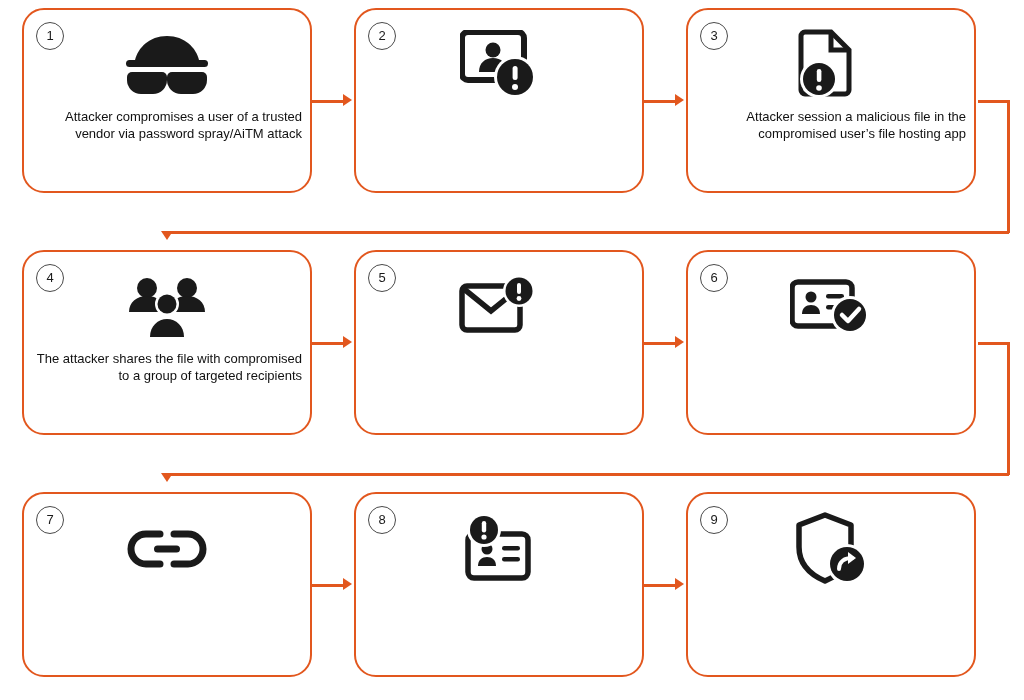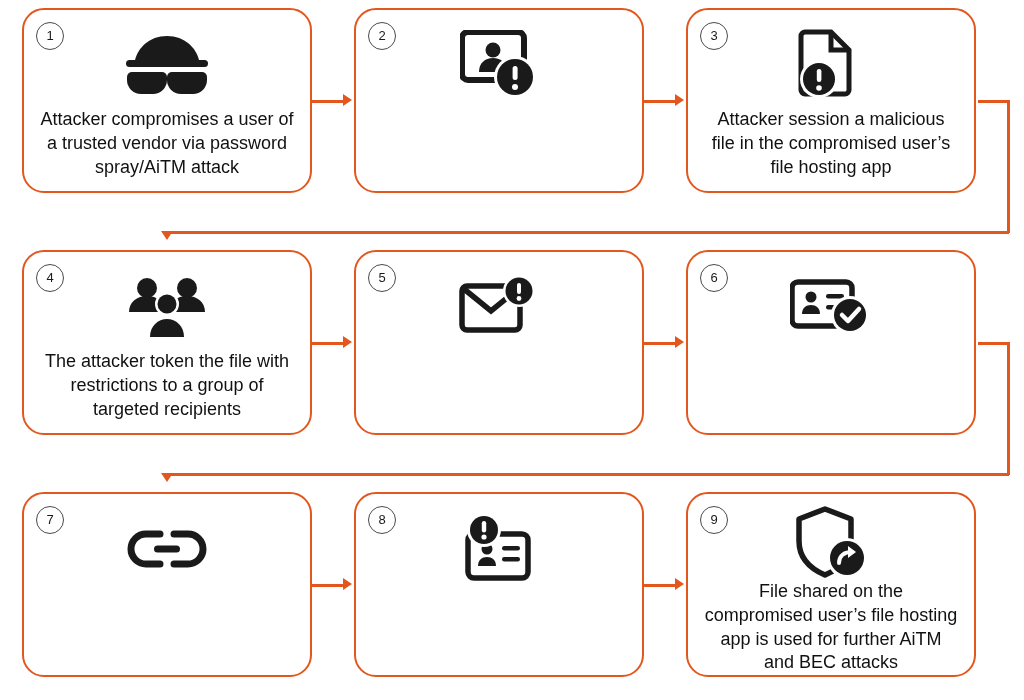--- a/index.html
+++ b/index.html
@@ -64,25 +64,25 @@
   .icon-wrap {
     height: 86px;
     display: flex;
     align-items: center;
     justify-content: center;
     margin-top: 12px;
   }
   .icon-wrap svg { display: block; }
 
   .card-text {
-    font-size: 18px;
+    font-size: 13px;
     line-height: 1.32;
     color: #111111;
-    text-align: center;
-    padding: 0 16px;
+    text-align: right;
+    padding: 0 8px;
     font-weight: 400;
   }
 
   
   .conn {
     position: absolute;
     background: #E2571E;
   }
   .conn-h { height: 2.5px; }
   .conn-v { width: 2.5px; }
@@ -161,21 +161,21 @@
           <circle cx="20" cy="14" r="10" fill="#1A1A1A"></circle>
           <circle cx="60" cy="14" r="10" fill="#1A1A1A"></circle>
           <path d="M2 38 c0-10 8-16 18-16 s18 6 18 16 Z" fill="#1A1A1A"></path>
           <path d="M42 38 c0-10 8-16 18-16 s18 6 18 16 Z" fill="#1A1A1A"></path>
           <circle cx="40" cy="30" r="12" fill="#fff"></circle>
           <circle cx="40" cy="30" r="9.5" fill="#1A1A1A"></circle>
           <path d="M20 64 c0-13 9-21 20-21 s20 8 20 21 Z" fill="#fff"></path>
           <path d="M23 63 c0-11 8-18 17-18 s17 7 17 18 Z" fill="#1A1A1A"></path>
         </svg>
       </div>
-      <div class="card-text">The attacker token the file with restrictions to a group of targeted recipients</div>
+      <div class="card-text">The attacker shares the file with compromised to a group of targeted recipients</div>
     </div>
 
     <div class="card">
       <div class="step-badge">5</div>
       <div class="icon-wrap">
         <svg width="80" height="62" viewBox="0 0 80 62">
           <rect x="3" y="10" width="58" height="44" rx="5" fill="none" stroke="#1A1A1A" stroke-width="5.5"></rect>
           <path d="M5 13 L32 35 L59 13" fill="none" stroke="#1A1A1A" stroke-width="5.5"></path>
           <circle cx="60" cy="15" r="16" fill="#fff"></circle>
           <circle cx="60" cy="15" r="13.5" fill="#1A1A1A"></circle>
@@ -236,21 +236,20 @@
       <div class="step-badge">9</div>
       <div class="icon-wrap">
         <svg width="72" height="74" viewBox="0 0 72 74">
           <path d="M30 3 L56 13 v22 c0 18 -12 28 -26 34 C16 63 4 53 4 35 V13 Z" fill="none" stroke="#1A1A1A" stroke-width="5.5" stroke-linejoin="round"></path>
           <circle cx="52" cy="52" r="20" fill="#fff"></circle>
           <circle cx="52" cy="52" r="17" fill="#1A1A1A"></circle>
           <path d="M44 57 c0 -8 6 -11 13 -11" fill="none" stroke="#fff" stroke-width="4" stroke-linecap="round"></path>
           <path d="M53 40 l8 6 l-8 6 Z" fill="#fff"></path>
         </svg>
       </div>
-      <div class="card-text">File shared on the compromised user’s file hosting app is used for further AiTM and BEC attacks</div>
     </div>
   </div>
 
   <div class="conn conn-h" style="left:312px; top:100px; width:32px;"></div>
   <div class="arrow-right" style="left:343px; top:94px;"></div>
 
   <div class="conn conn-h" style="left:644px; top:100px; width:32px;"></div>
   <div class="arrow-right" style="left:675px; top:94px;"></div>
 
   <div class="conn conn-h" style="left:978px; top:100px; width:32px;"></div>

